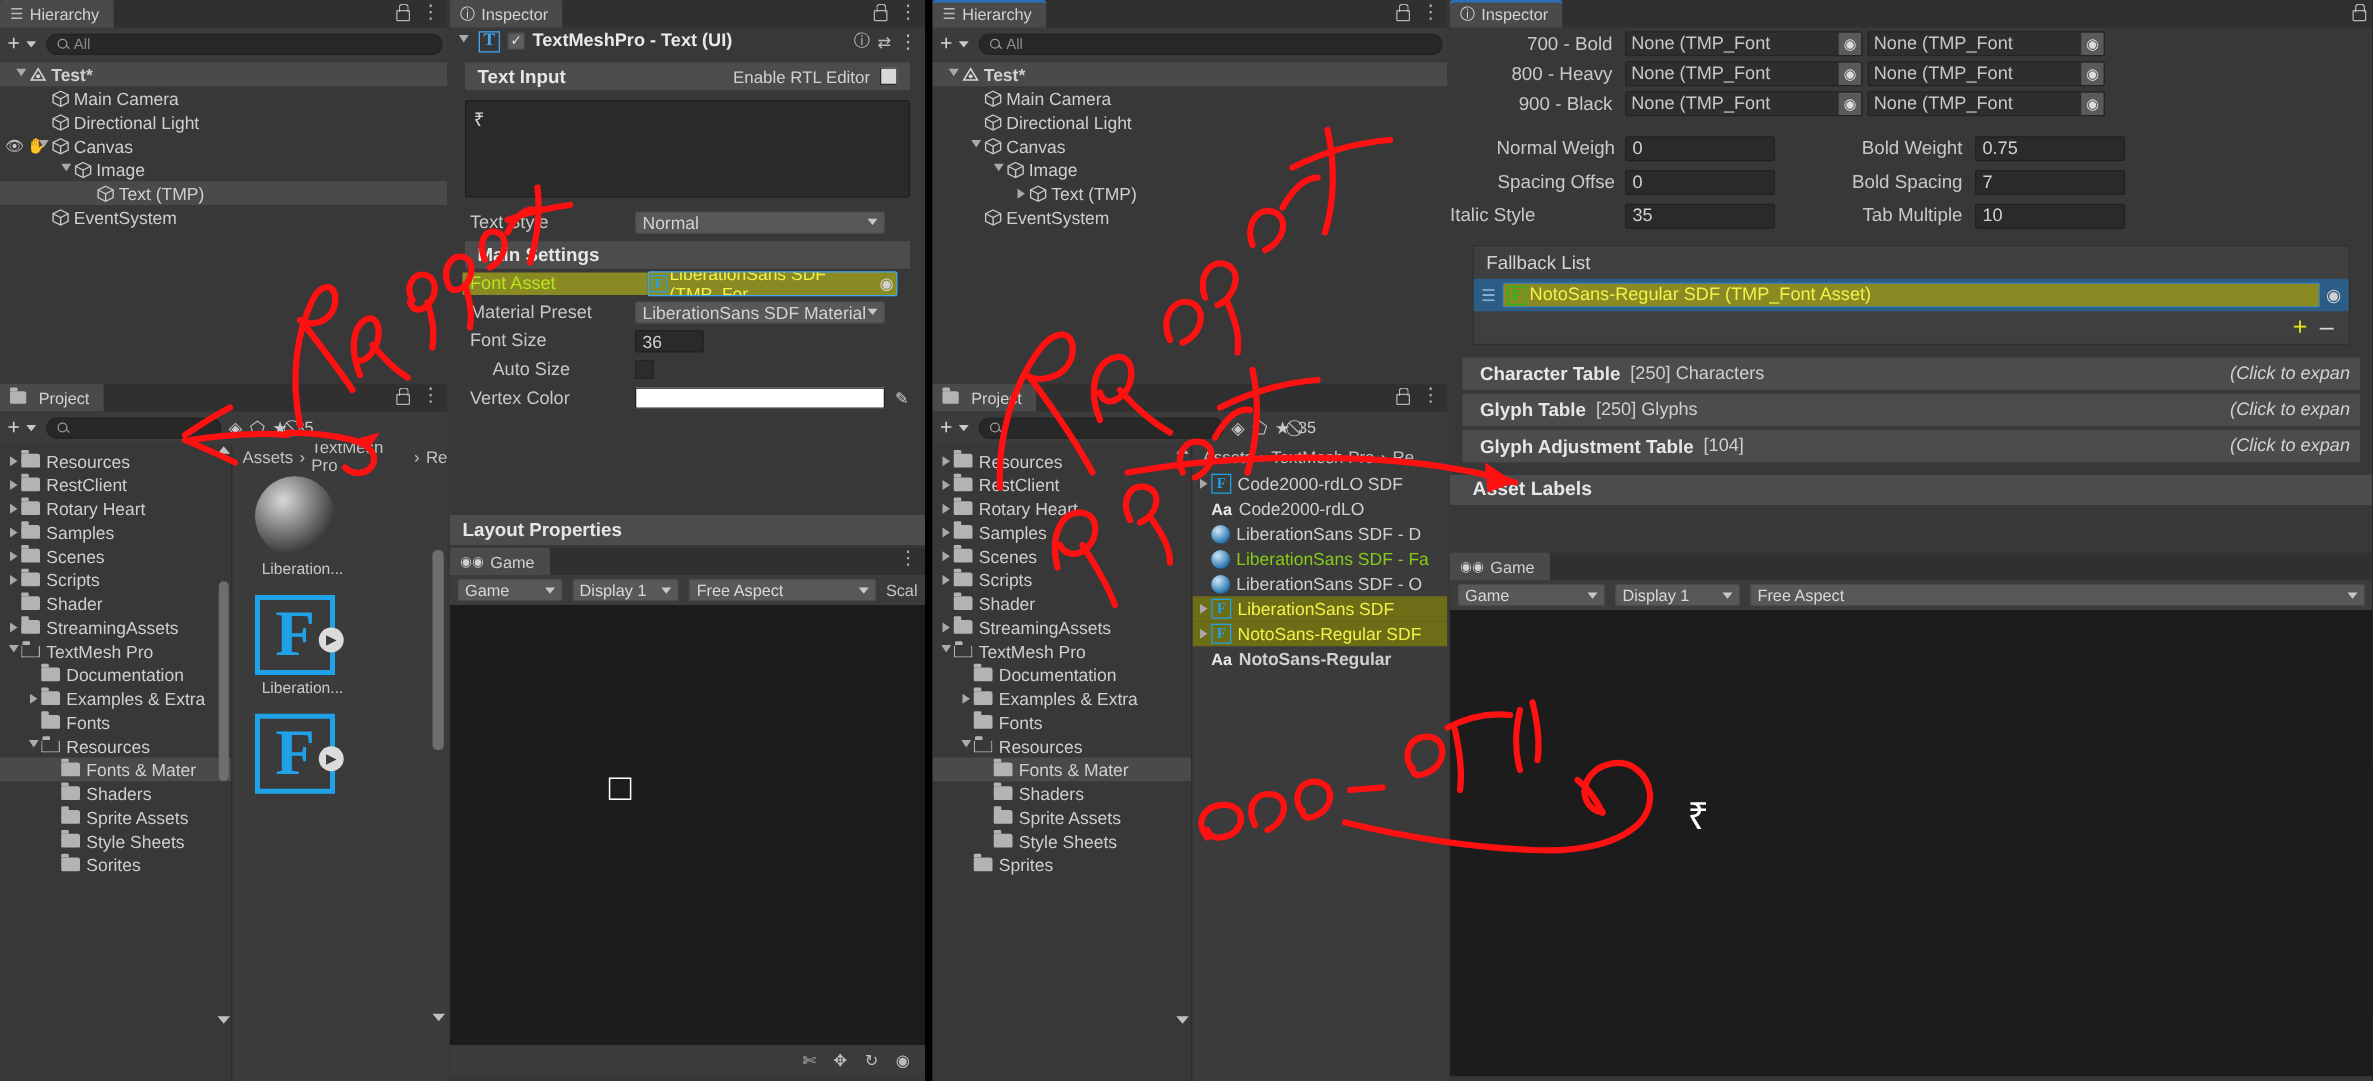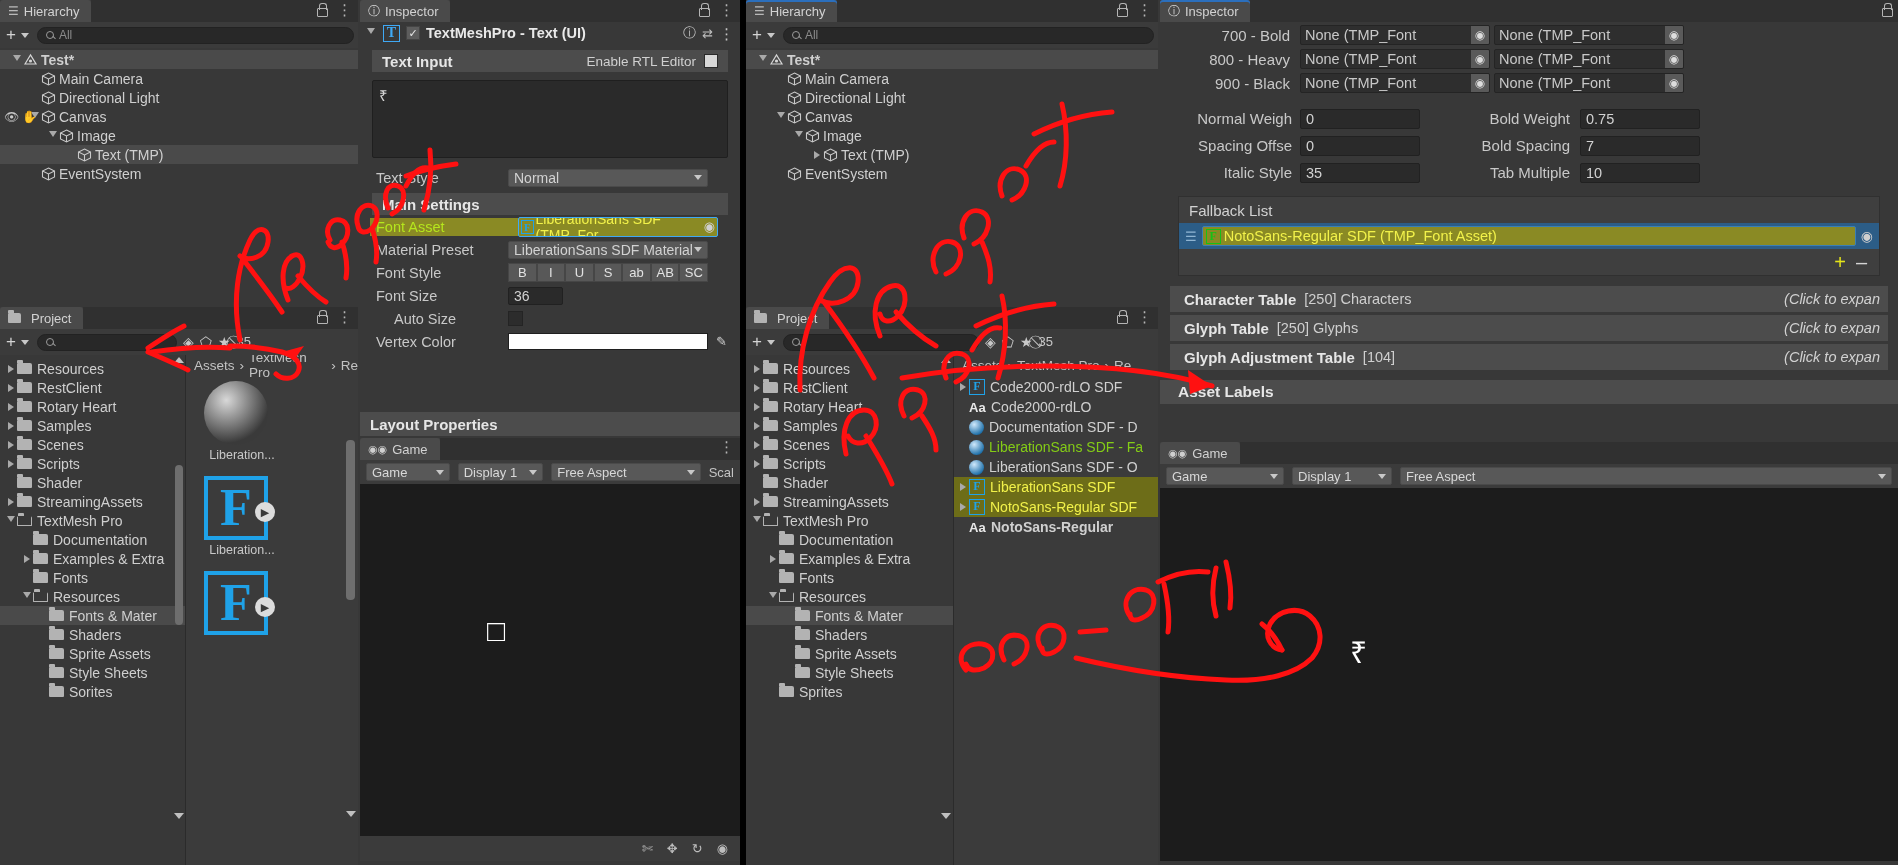--- a/index.html
+++ b/index.html
@@ -435,32 +435,20 @@
             <span style="color:#f2f24a;font-size:14px;">LiberationSans SDF (TMP_For</span>
             <span style="flex:1"></span>
             <span style="color:#d0d0d0;font-size:13px;padding-right:2px;">◉</span>
           </div>
         </div>
         <div class="insp-row">
           <span class="insp-label" style="width:148px;">Material Preset</span>
           <div class="field flat" style="width:200px;justify-content:space-between;">
             <span>LiberationSans SDF Material</span>
             <i class="caret-d"></i>
-          </div>
-        </div>
-        <div class="insp-row">
-          <span class="insp-label" style="width:148px;">Font Style</span>
-          <div style="display:flex;width:200px;">
-            <div style="flex:1;height:19px;background:#585858;border:1px solid #464646;color:#e2e2e2;font-size:13px;display:flex;align-items:center;justify-content:center;">B</div>
-            <div style="flex:1;height:19px;background:#585858;border:1px solid #464646;color:#e2e2e2;font-size:13px;display:flex;align-items:center;justify-content:center;">I</div>
-            <div style="flex:1;height:19px;background:#585858;border:1px solid #464646;color:#e2e2e2;font-size:13px;display:flex;align-items:center;justify-content:center;">U</div>
-            <div style="flex:1;height:19px;background:#585858;border:1px solid #464646;color:#e2e2e2;font-size:13px;display:flex;align-items:center;justify-content:center;">S</div>
-            <div style="flex:1;height:19px;background:#585858;border:1px solid #464646;color:#e2e2e2;font-size:13px;display:flex;align-items:center;justify-content:center;">ab</div>
-            <div style="flex:1;height:19px;background:#585858;border:1px solid #464646;color:#e2e2e2;font-size:13px;display:flex;align-items:center;justify-content:center;">AB</div>
-            <div style="flex:1;height:19px;background:#585858;border:1px solid #464646;color:#e2e2e2;font-size:13px;display:flex;align-items:center;justify-content:center;">SC</div>
           </div>
         </div>
         <div class="insp-row">
           <span class="insp-label" style="width:148px;">Font Size</span>
           <div class="field" style="width:55px;">
             <span>36</span>
           </div>
         </div>
         <div class="insp-row">
           <span class="insp-label" style="width:148px;padding-left:34px;">Auto Size</span>
@@ -822,21 +810,21 @@
                 <i></i>
               </span>
               <span style="display:inline-block;width:18px;margin-right:4px;color:#e8e8e8;font-weight:bold;font-size:13px;">Aa</span>
               <span style="color:#d0d0d0;font-size:14px;">Code2000-rdLO</span>
             </div>
             <div class="treerow" style="height:20px;padding-left:2px;">
               <span class="tri none">
                 <i></i>
               </span>
               <span style="display:inline-block;width:15px;height:15px;margin-right:5px;border-radius:50%;background:radial-gradient(circle at 35% 30%, #cfe8fb, #1b6ea8 75%);"></span>
-              <span style="color:#d0d0d0;font-size:14px;">Documentation SDF - D</span>
+              <span style="color:#d0d0d0;font-size:14px;">LiberationSans SDF - D</span>
             </div>
             <div class="treerow" style="height:20px;padding-left:2px;">
               <span class="tri none">
                 <i></i>
               </span>
               <span style="display:inline-block;width:15px;height:15px;margin-right:5px;border-radius:50%;background:radial-gradient(circle at 35% 30%, #cfe8fb, #1b6ea8 75%);"></span>
               <span style="color:#84cc16;font-size:14px;">LiberationSans SDF - Fa</span>
             </div>
             <div class="treerow" style="height:20px;padding-left:2px;">
               <span class="tri none">
@@ -943,21 +931,21 @@
           <span style="width:140px;text-align:right;padding-right:8px;font-size:15px;">Spacing Offse</span>
           <div class="field" style="width:120px;height:20px;font-size:14.5px;">
             <span>0</span>
           </div>
           <span style="width:160px;text-align:right;padding-right:10px;font-size:15px;">Bold Spacing</span>
           <div class="field" style="width:120px;height:20px;font-size:14.5px;">
             <span>7</span>
           </div>
         </div>
         <div class="insp-row" style="height:27px;">
-          <span style="width:140px;text-align:right;padding-right:8px;font-size:15px;">Italic Style</span>
+          <span style="width:140px;text-align:left;padding-right:8px;font-size:15px;">Italic Style</span>
           <div class="field" style="width:120px;height:20px;font-size:14.5px;">
             <span>35</span>
           </div>
           <span style="width:160px;text-align:right;padding-right:10px;font-size:15px;">Tab Multiple</span>
           <div class="field" style="width:120px;height:20px;font-size:14.5px;">
             <span>10</span>
           </div>
         </div>
       </div>
 

